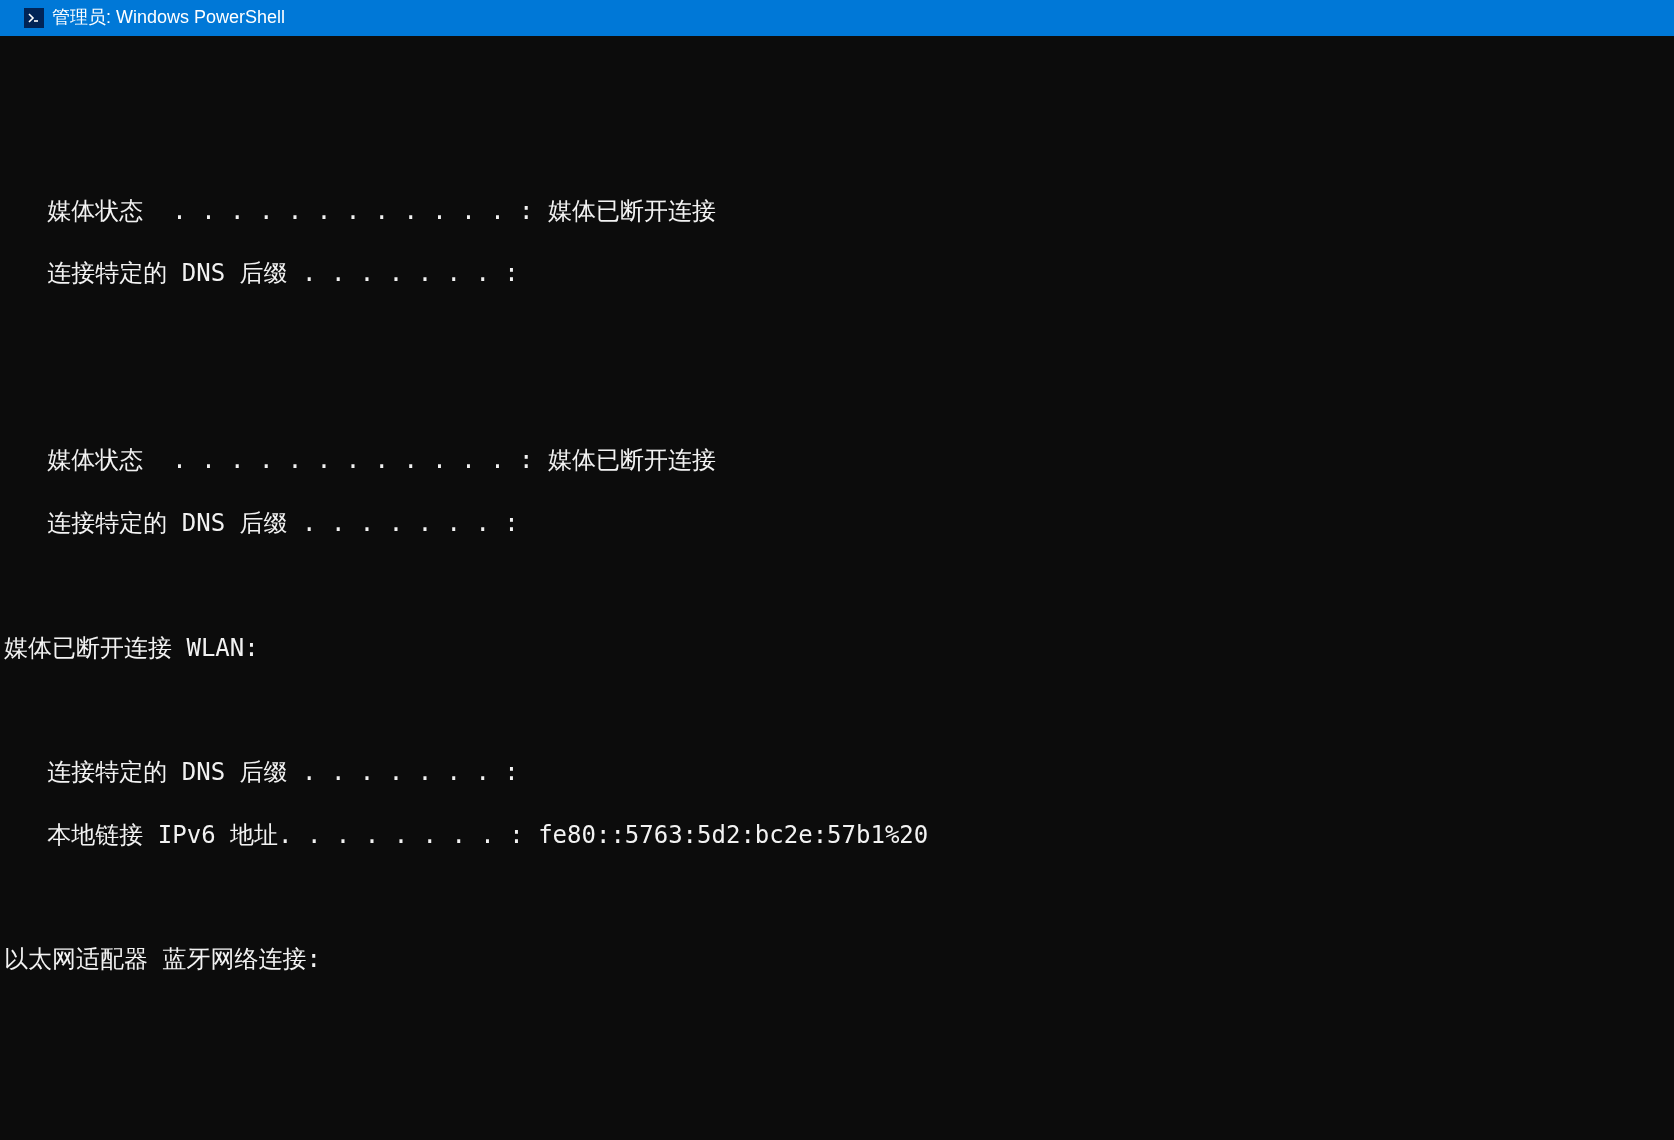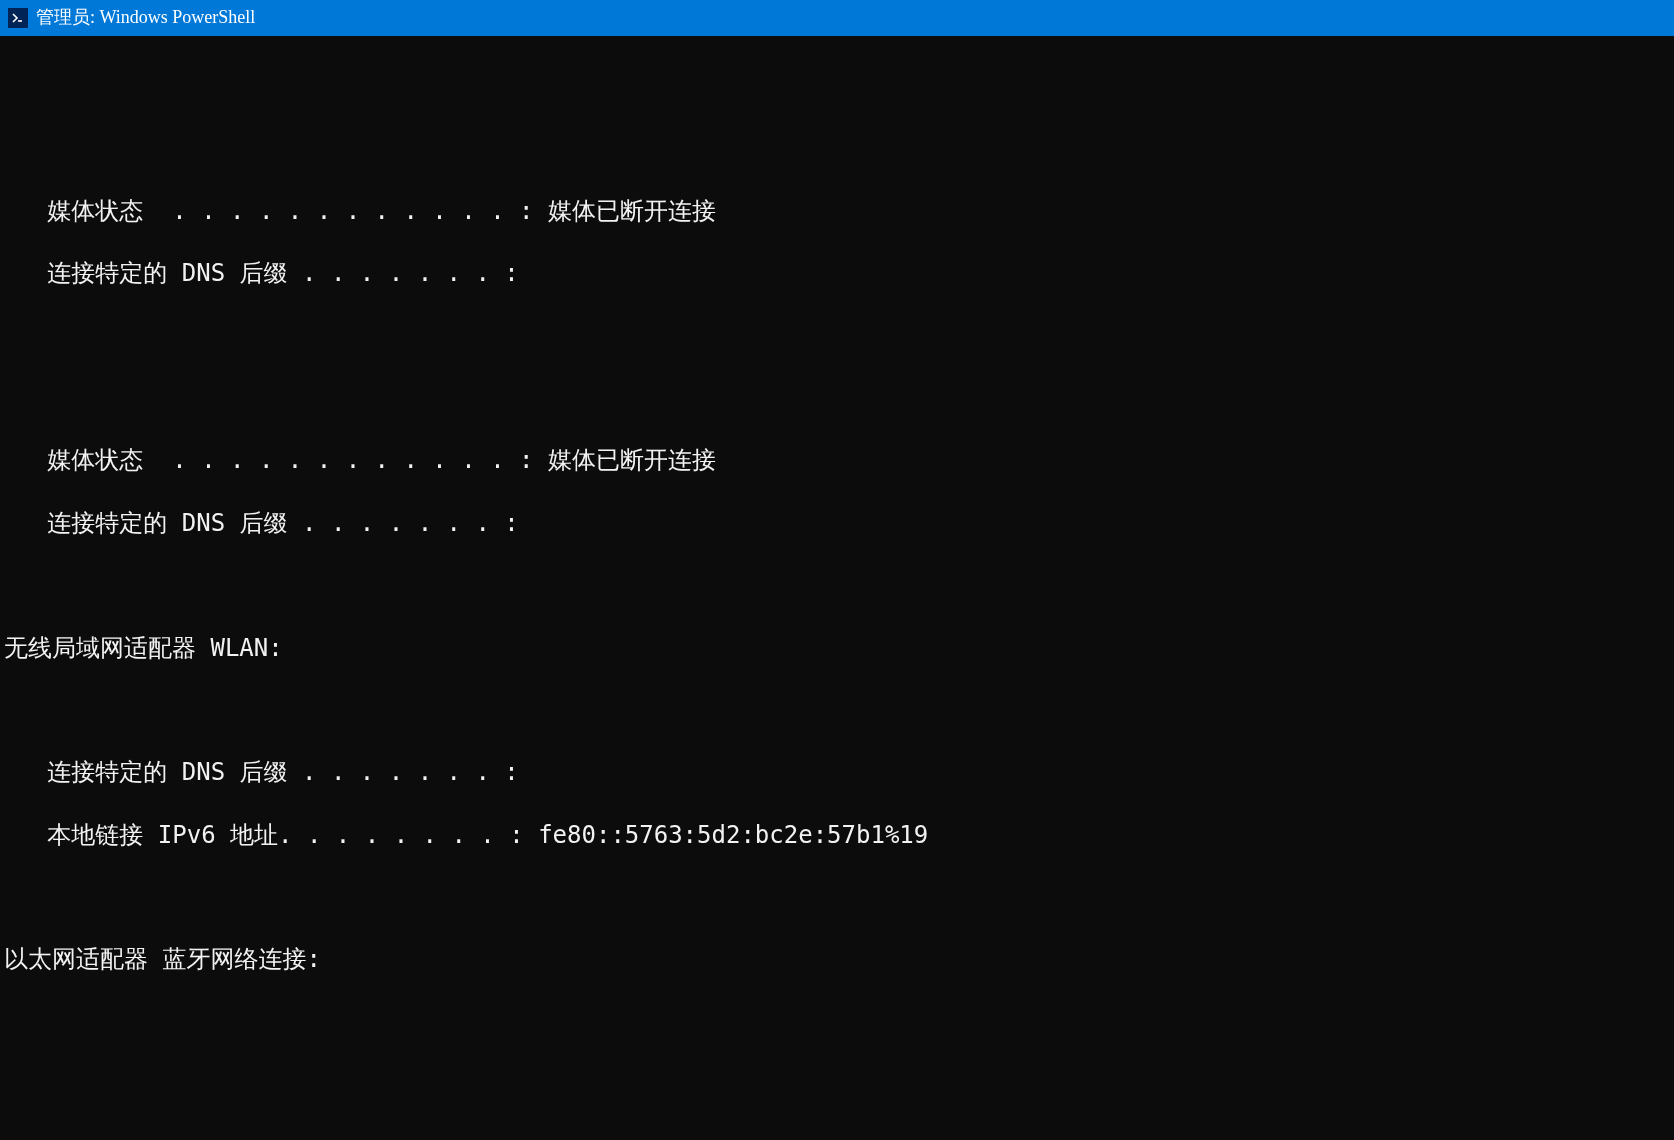--- a/index.html
+++ b/index.html
@@ -13,23 +13,23 @@
       font-size: 24px;
       line-height: 1.3;
       color: #f2f2f2;
       overflow: hidden;
     }
     .titlebar {
       background: #0078d7;
       height: 36px;
       display: flex;
       align-items: center;
-      padding: 0 8px;
+      padding: 0 24px;
       color: #ffffff;
-      font-family: Liberation Serif, serif;
+      font-family: Liberation Sans, sans-serif;
       font-size: 18px;
     }
     .titlebar-icon {
       width: 20px;
       height: 20px;
       margin-right: 8px;
       background: #012456;
       display: flex;
       align-items: center;
       justify-content: center;
@@ -63,24 +63,24 @@
 <div class="terminal">
 <div class="line"></div>
 <div class="line"></div>
 <div class="line">   媒体状态  . . . . . . . . . . . . : 媒体已断开连接</div>
 <div class="line">   连接特定的 DNS 后缀 . . . . . . . :</div>
 <div class="line"></div>
 <div class="line"></div>
 <div class="line">   媒体状态  . . . . . . . . . . . . : 媒体已断开连接</div>
 <div class="line">   连接特定的 DNS 后缀 . . . . . . . :</div>
 <div class="line"></div>
-<div class="line">无线局域网适配器 WLAN:</div>
+<div class="line">媒体已断开连接 WLAN:</div>
 <div class="line"></div>
 <div class="line">   连接特定的 DNS 后缀 . . . . . . . :</div>
-<div class="line">   本地链接 IPv6 地址. . . . . . . . : fe80::5763:5d2:bc2e:57b1%19</div>
+<div class="line">   本地链接 IPv6 地址. . . . . . . . : fe80::5763:5d2:bc2e:57b1%20</div>
 <div class="line"></div>
 <div class="line">以太网适配器 蓝牙网络连接:</div>
 
 
 
 
 
 
 
 

